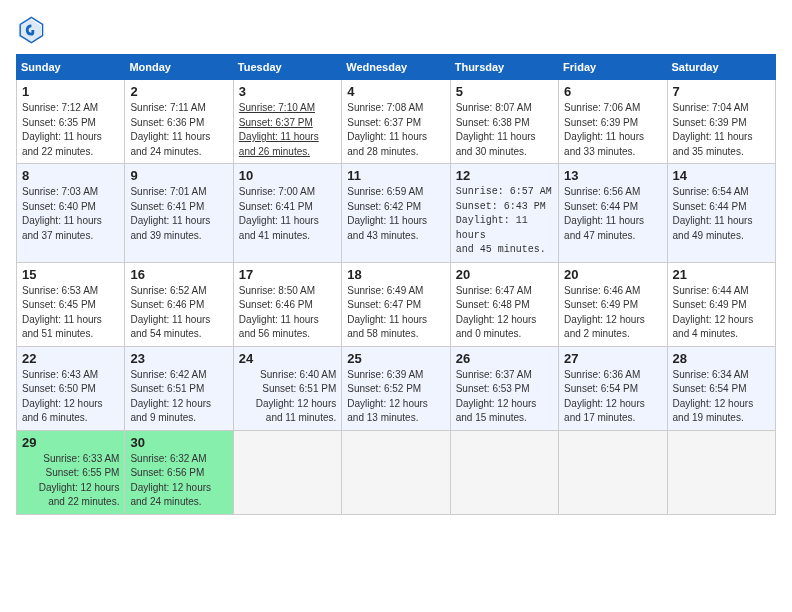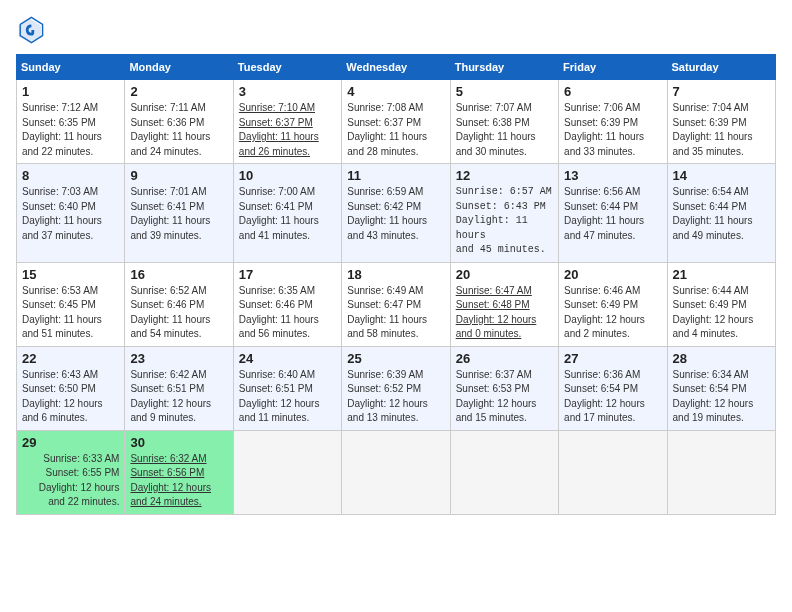--- a/index.html
+++ b/index.html
@@ -131,21 +131,21 @@
         </td>
         <td>
           <span class="day-num">4</span>
           <div class="day-info" style="white-space: pre-line;">Sunrise: 7:08 AM
 Sunset: 6:37 PM
 Daylight: 11 hours
 and 28 minutes.</div>
         </td>
         <td>
           <span class="day-num">5</span>
-          <div class="day-info" style="white-space: pre-line;">Sunrise: 7:07 AM
+          <div class="day-info" style="white-space: pre-line;">Sunrise: 8:07 AM
 Sunset: 6:38 PM
 Daylight: 11 hours
 and 30 minutes.</div>
         </td>
         <td>
           <span class="day-num">6</span>
           <div class="day-info" style="white-space: pre-line;">Sunrise: 7:06 AM
 Sunset: 6:39 PM
 Daylight: 11 hours
 and 33 minutes.</div>
@@ -219,35 +219,35 @@
         </td>
         <td>
           <span class="day-num">16</span>
           <div class="day-info" style="white-space: pre-line;">Sunrise: 6:52 AM
 Sunset: 6:46 PM
 Daylight: 11 hours
 and 54 minutes.</div>
         </td>
         <td>
           <span class="day-num">17</span>
-          <div class="day-info" style="white-space: pre-line;">Sunrise: 6:35 AM
+          <div class="day-info" style="white-space: pre-line;">Sunrise: 8:50 AM
 Sunset: 6:46 PM
 Daylight: 11 hours
 and 56 minutes.</div>
         </td>
         <td>
           <span class="day-num">18</span>
           <div class="day-info" style="white-space: pre-line;">Sunrise: 6:49 AM
 Sunset: 6:47 PM
 Daylight: 11 hours
 and 58 minutes.</div>
         </td>
         <td>
           <span class="day-num">20</span>
-          <div class="day-info" style="white-space: pre-line; text-decoration: underline;">Sunrise: 6:47 AM
+          <div class="day-info" style="white-space: pre-line;">Sunrise: 6:47 AM
 Sunset: 6:48 PM
 Daylight: 12 hours
 and 0 minutes.</div>
         </td>
         <td>
           <span class="day-num">20</span>
           <div class="day-info" style="white-space: pre-line;">Sunrise: 6:46 AM
 Sunset: 6:49 PM
 Daylight: 12 hours
 and 2 minutes.</div>
@@ -270,21 +270,21 @@
         </td>
         <td>
           <span class="day-num">23</span>
           <div class="day-info" style="white-space: pre-line;">Sunrise: 6:42 AM
 Sunset: 6:51 PM
 Daylight: 12 hours
 and 9 minutes.</div>
         </td>
         <td>
           <span class="day-num">24</span>
-          <div class="day-info" style="white-space: pre-line;">Sunrise: 6:40 AM
+          <div class="day-info" style="white-space: pre-line; text-align: right;">Sunrise: 6:40 AM
 Sunset: 6:51 PM
 Daylight: 12 hours
 and 11 minutes.</div>
         </td>
         <td>
           <span class="day-num">25</span>
           <div class="day-info" style="white-space: pre-line;">Sunrise: 6:39 AM
 Sunset: 6:52 PM
 Daylight: 12 hours
 and 13 minutes.</div>
@@ -314,21 +314,21 @@
       <tr>
         <td>
           <span class="day-num">29</span>
           <div class="day-info" style="white-space: pre-line; text-align: right;">Sunrise: 6:33 AM
 Sunset: 6:55 PM
 Daylight: 12 hours
 and 22 minutes.</div>
         </td>
         <td>
           <span class="day-num">30</span>
-          <div class="day-info" style="white-space: pre-line; text-decoration: underline;">Sunrise: 6:32 AM
+          <div class="day-info" style="white-space: pre-line;">Sunrise: 6:32 AM
 Sunset: 6:56 PM
 Daylight: 12 hours
 and 24 minutes.</div>
         </td>
         <td class="empty-cell"></td>
         <td class="empty-cell"></td>
         <td class="empty-cell"></td>
         <td class="empty-cell"></td>
         <td class="empty-cell"></td>
       </tr>

